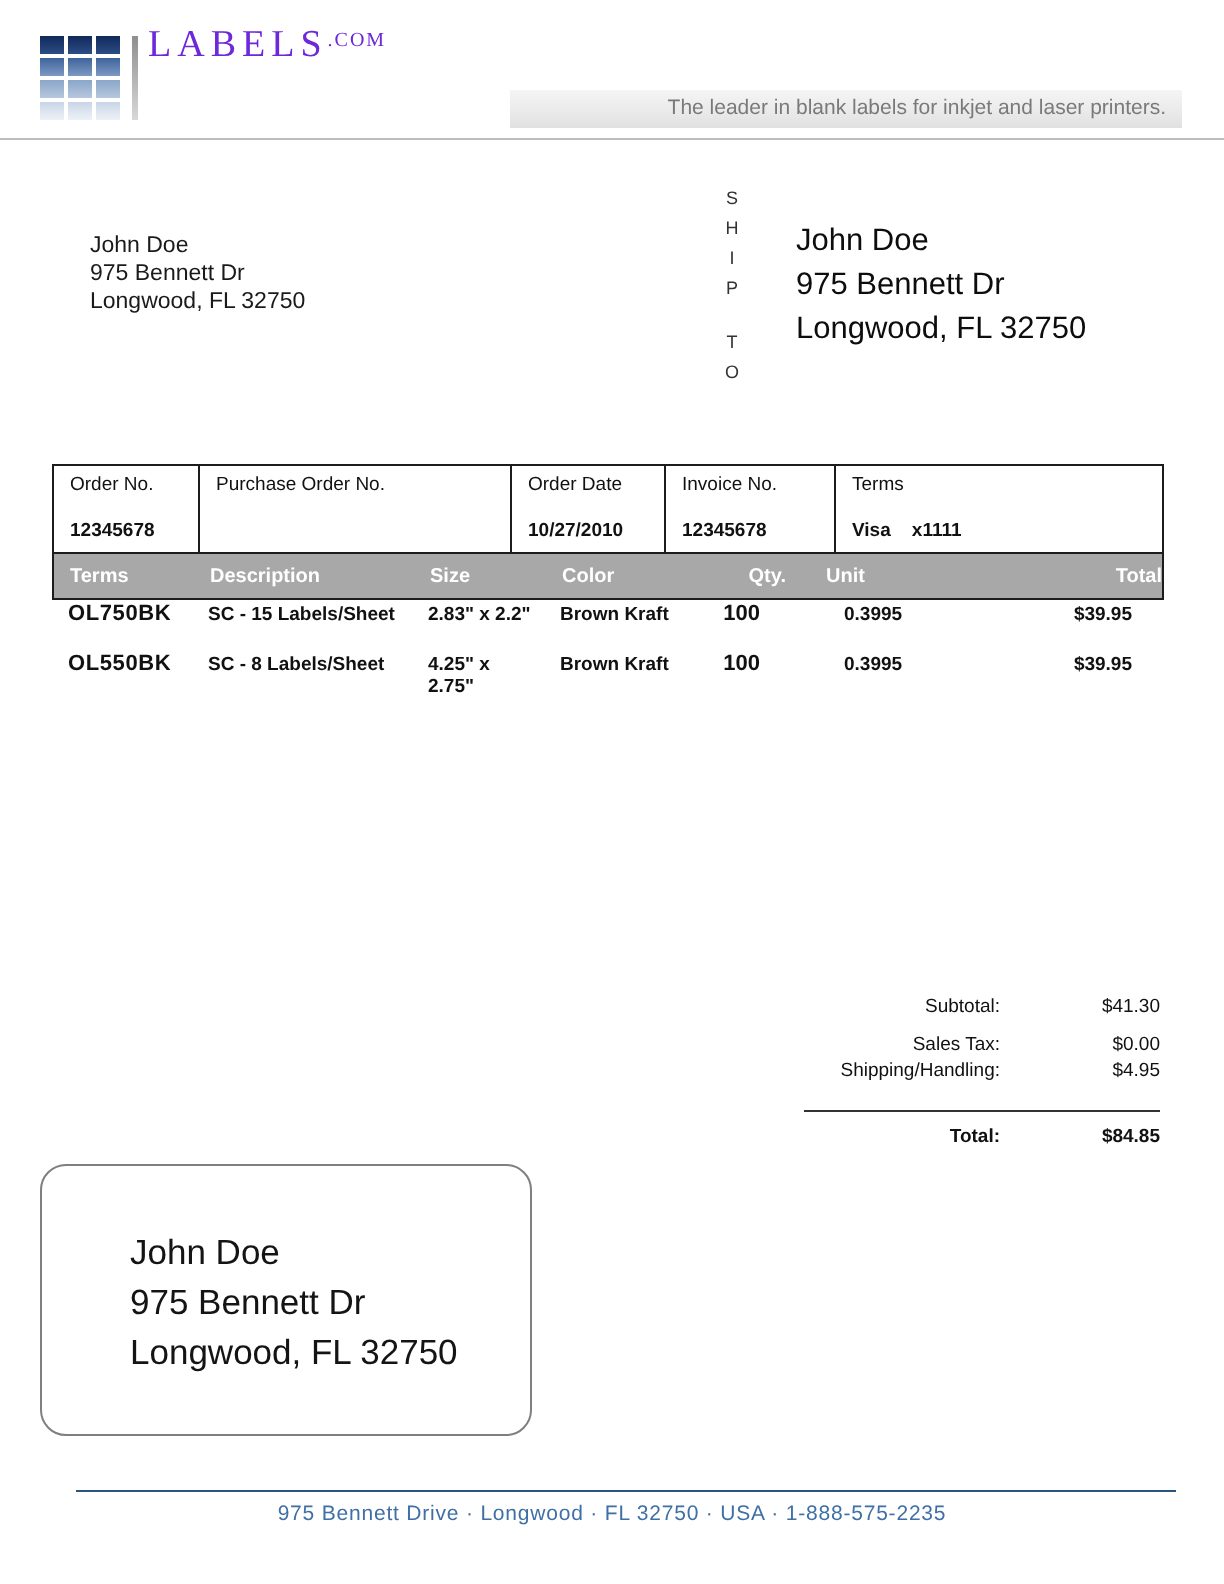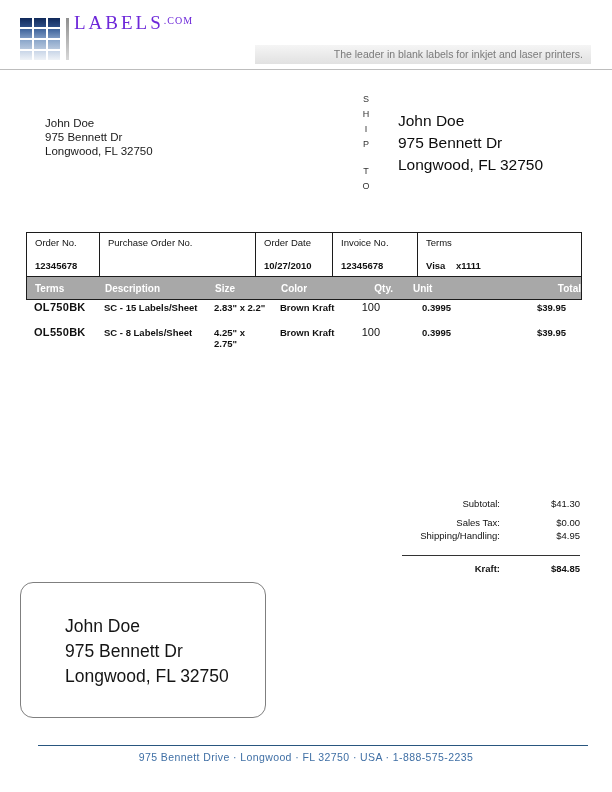--- a/index.html
+++ b/index.html
@@ -57,21 +57,21 @@
   .cb-qty   { text-align:right; padding-right:4px; }
   .cb-unit  { padding-left:16px; }
   .cb-total { text-align:right; }
 
   .items-rows { position:absolute; left:26px; top:289px; width:556px; padding-top:12px; }
   .item-row { display:grid; grid-template-columns:70px 108px 66px 74px 52px 86px 1fr; align-items:baseline; height:25px; }
   .ir-item  { font-size:11px; font-weight:bold; padding-left:8px; letter-spacing:0.3px; }
   .ir-desc  { font-size:9.5px; font-weight:bold; padding-left:8px; }
   .ir-size  { font-size:9.5px; font-weight:bold; padding-left:10px; }
   .ir-color { font-size:9.5px; font-weight:bold; padding-left:10px; }
-  .ir-qty   { font-size:11px; font-weight:normal; text-align:right; padding-right:16px; }
+  .ir-qty   { font-size:11px; font-weight:bold; text-align:right; padding-right:16px; }
   .ir-unit  { font-size:9.5px; font-weight:bold; padding-left:26px; }
   .ir-total { font-size:9.5px; font-weight:bold; text-align:right; padding-right:16px; }
 
   
   .totals { position:absolute; left:330px; top:497px; width:250px; font-size:9.5px; }
   .t-row { display:grid; grid-template-columns:170px 1fr; line-height:13px; }
   .t-row.mt { margin-top:6px; }
   .t-label { text-align:right; }
   .t-value { text-align:right; }
   .t-line { margin:13px 0 0 72px; width:178px; border-top:1.5px solid #333; }
@@ -200,21 +200,21 @@
     <div class="t-row mt">
       <div class="t-label">Sales Tax:</div>
       <div class="t-value">$0.00</div>
     </div>
     <div class="t-row">
       <div class="t-label">Shipping/Handling:</div>
       <div class="t-value">$4.95</div>
     </div>
     <div class="t-line"></div>
     <div class="t-row t-total">
-      <div class="t-label">Kraft:</div>
+      <div class="t-label">Total:</div>
       <div class="t-value">$84.85</div>
     </div>
   </div>
 
   <div class="label-box">
     <div class="label-text">
       <div>John Doe</div>
       <div>975 Bennett Dr</div>
       <div>Longwood, FL 32750</div>
     </div>

